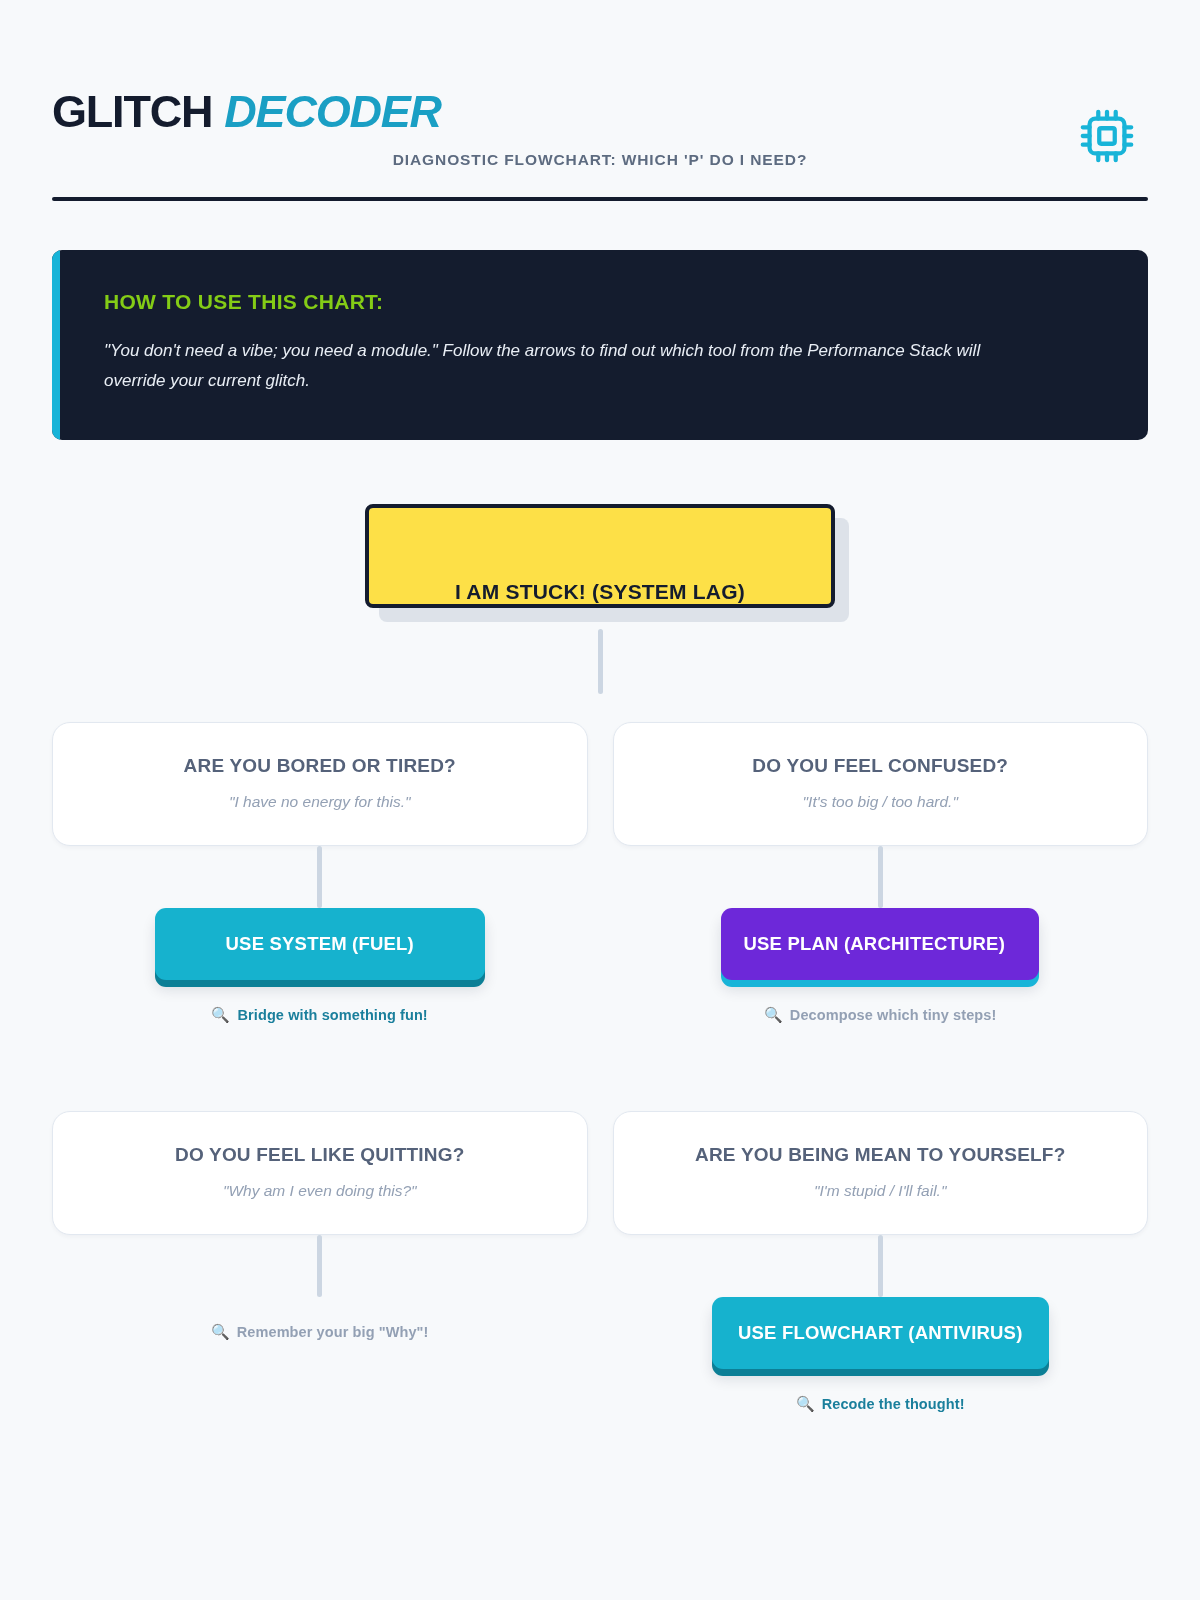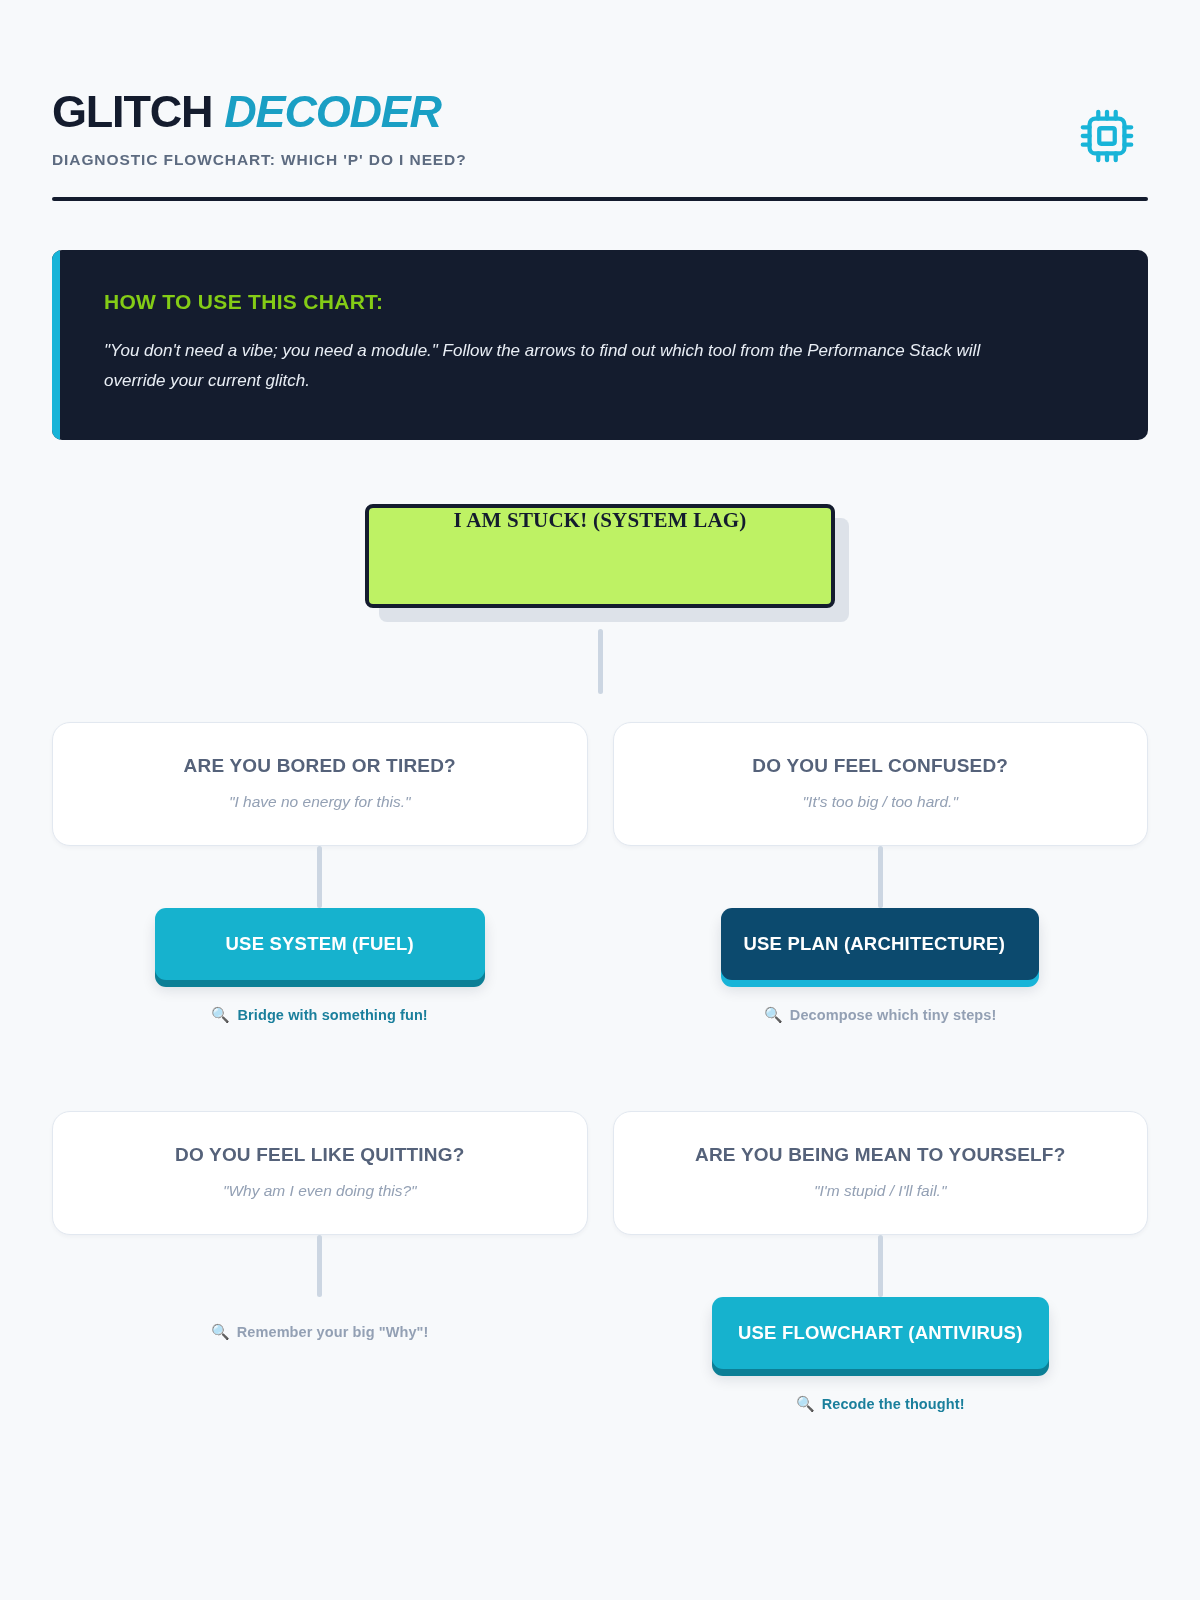--- a/index.html
+++ b/index.html
@@ -46,20 +46,21 @@
     font-style: italic;
     margin-left: 12px;
   }
   .subtitle {
     margin-top: 17px;
     font-size: 15.5px;
     font-weight: 600;
     letter-spacing: 0.9px;
     color: #5d6b80;
     text-transform: uppercase;
+    text-align: center;
   }
   .chip-icon {
     position: absolute;
     right: 10px;
     top: 60px;
     width: 62px;
     height: 62px;
   }
   .header-rule {
     margin-top: 28px;
@@ -100,30 +101,29 @@
   }
 
   
   .start-wrap {
     margin-top: 64px;
     display: flex;
     justify-content: center;
   }
   .start-node {
     position: relative;
-    background: #bef264;
+    background: #fde047;
     border: 4px solid #141c2e;
     border-radius: 8px;
     width: 462px;
     height: 96px;
     display: flex;
-    align-items: flex-start;
+    align-items: flex-end;
     justify-content: center;
     box-shadow: 14px 14px 0 0 rgba(200, 208, 219, 0.55);
-    font-family: Liberation Serif, serif;
   }
   .start-node-label {
     font-size: 21px;
     font-weight: 700;
     color: #141c2e;
     letter-spacing: 0.2px;
   }
 
   
   .trunk-wrap {
@@ -197,21 +197,21 @@
     letter-spacing: 0.2px;
     color: #ffffff;
     cursor: pointer;
     position: relative;
   }
   .action-btn.cyan {
     background: #16b2ce;
     box-shadow: 0 7px 0 0 #0c7f96, 0 10px 14px rgba(20, 28, 46, 0.12);
   }
   .action-btn.dark {
-    background: #0c4a6e;
+    background: #6d28d9;
     box-shadow: 0 7px 0 0 #18b4d8, 0 10px 14px rgba(20, 28, 46, 0.12);
     padding-left: 14px;
   }
 
   .caption {
     margin-top: 26px;
     font-size: 14.5px;
     font-weight: 700;
     display: flex;
     align-items: center;

